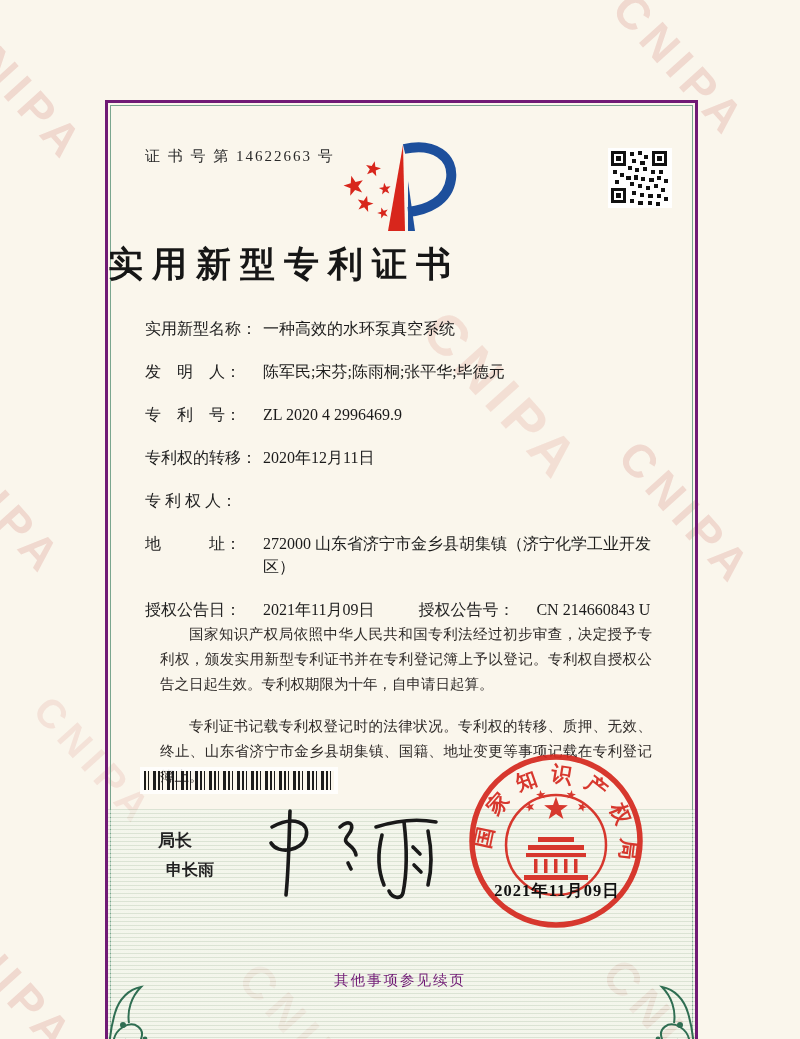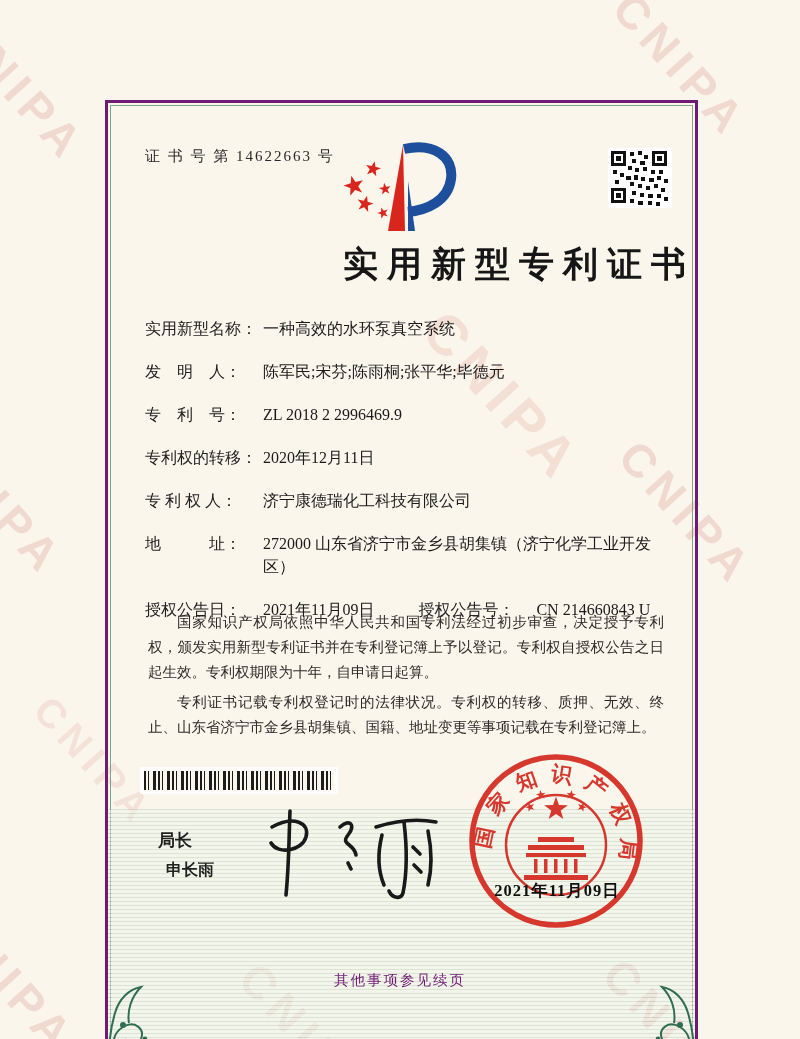--- a/index.html
+++ b/index.html
@@ -28,40 +28,40 @@
     position:absolute;inset:2px;border:1px solid #7aa68f;
   }
   
   .cert-no{
     position:absolute;left:37px;top:44px;
     font-size:15px;letter-spacing:2px;color:#2a2a2a;
   }
   .qr{position:absolute;left:500px;top:45px;width:64px;height:60px;}
   .logo{position:absolute;left:224px;top:36px;width:136px;height:100px;}
   .title{
-    position:absolute;left:0;right:0;top:138px;text-align:right;
+    position:absolute;left:0;right:0;top:138px;text-align:left;
     font-size:35px;font-weight:bold;letter-spacing:9px;color:#161616;
     font-family:Liberation Sans, sans-serif;
   }
   
   .fields{position:absolute;left:37px;top:214px;width:525px;font-size:16px;}
   .frow{display:flex;margin-bottom:20px;line-height:23px;}
   .flabel{flex:0 0 118px;white-space:nowrap;color:#222;}
   .fvalue{color:#1b1b1b;}
   .fvalue.addr{max-width:400px;}
   .grant-row{display:flex;line-height:23px;}
   .grant-pair{display:flex;}
   .grant-pair.second{margin-left:44px;}
   
   .bodytext{
     position:absolute;left:36px;top:503px;width:524px;
     font-size:14.5px;line-height:1.74;color:#2e2a28;
     text-align:justify;
   }
-  .bodytext p{margin:4px;text-indent:2em;}
+  .bodytext p{margin:16px;text-indent:2em;}
   
   .barcode{
     position:absolute;left:36px;top:668px;width:190px;height:19px;
     background:
       repeating-linear-gradient(90deg,
         #1c1c1c 0px,#1c1c1c 2px,rgba(0,0,0,0) 2px,rgba(0,0,0,0) 4px,
         #1c1c1c 4px,#1c1c1c 5px,rgba(0,0,0,0) 5px,rgba(0,0,0,0) 9px,
         #1c1c1c 9px,#1c1c1c 12px,rgba(0,0,0,0) 12px,rgba(0,0,0,0) 14px);
     outline:4px solid rgba(255,255,255,0.85);
   }
@@ -190,29 +190,28 @@
     <div class="frow">
       <span class="flabel">实用新型名称：</span>
       <span class="fvalue">一种高效的水环泵真空系统</span>
     </div>
     <div class="frow">
       <span class="flabel">发　明　人：</span>
       <span class="fvalue">陈军民;宋芬;陈雨桐;张平华;毕德元</span>
     </div>
     <div class="frow">
       <span class="flabel">专　利　号：</span>
-      <span class="fvalue">ZL 2018 2 2996469.9</span>
+      <span class="fvalue">ZL 2020 4 2996469.9</span>
     </div>
     <div class="frow">
       <span class="flabel">专利权的转移：</span>
       <span class="fvalue">2020年12月11日</span>
     </div>
     <div class="frow">
       <span class="flabel">专 利 权 人：</span>
-      <span class="fvalue">济宁康德瑞化工科技有限公司</span>
     </div>
     <div class="frow">
       <span class="flabel">地　　　址：</span>
       <span class="fvalue addr">272000 山东省济宁市金乡县胡集镇（济宁化学工业开发区）</span>
     </div>
     <div class="grant-row">
       <div class="grant-pair">
         <span class="flabel">授权公告日：</span>
         <span class="fvalue">2021年11月09日</span>
       </div>

